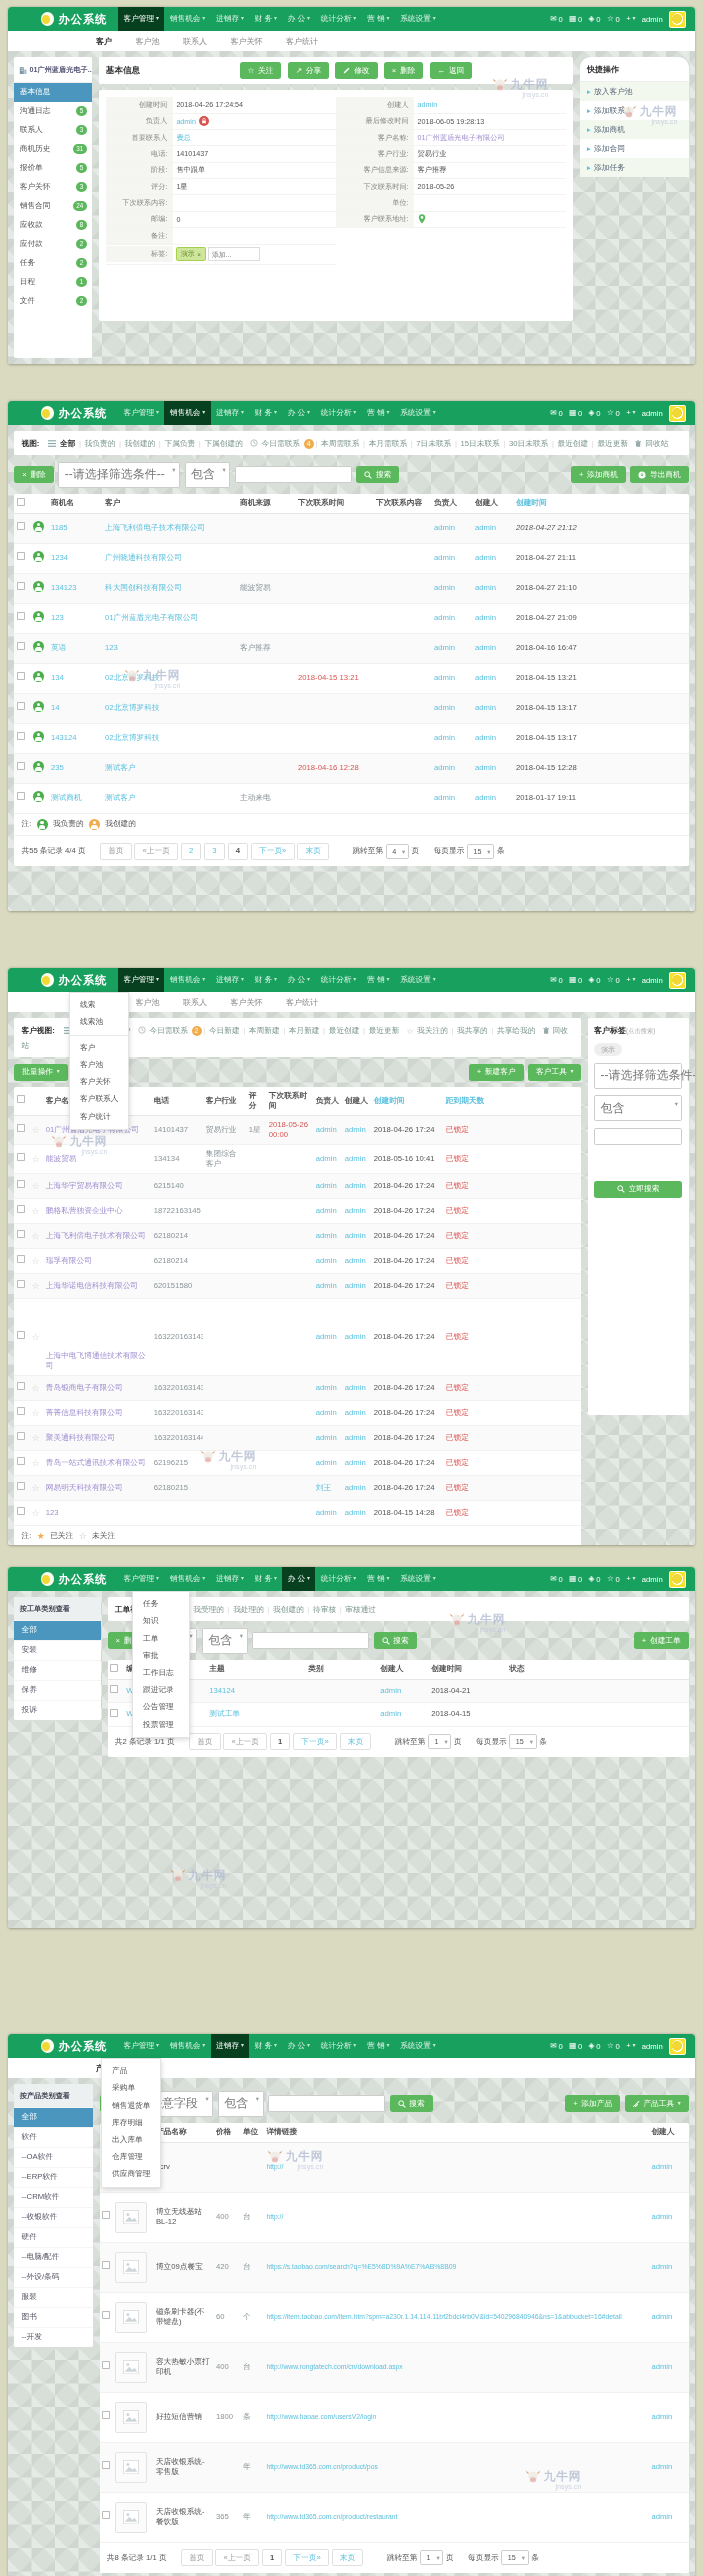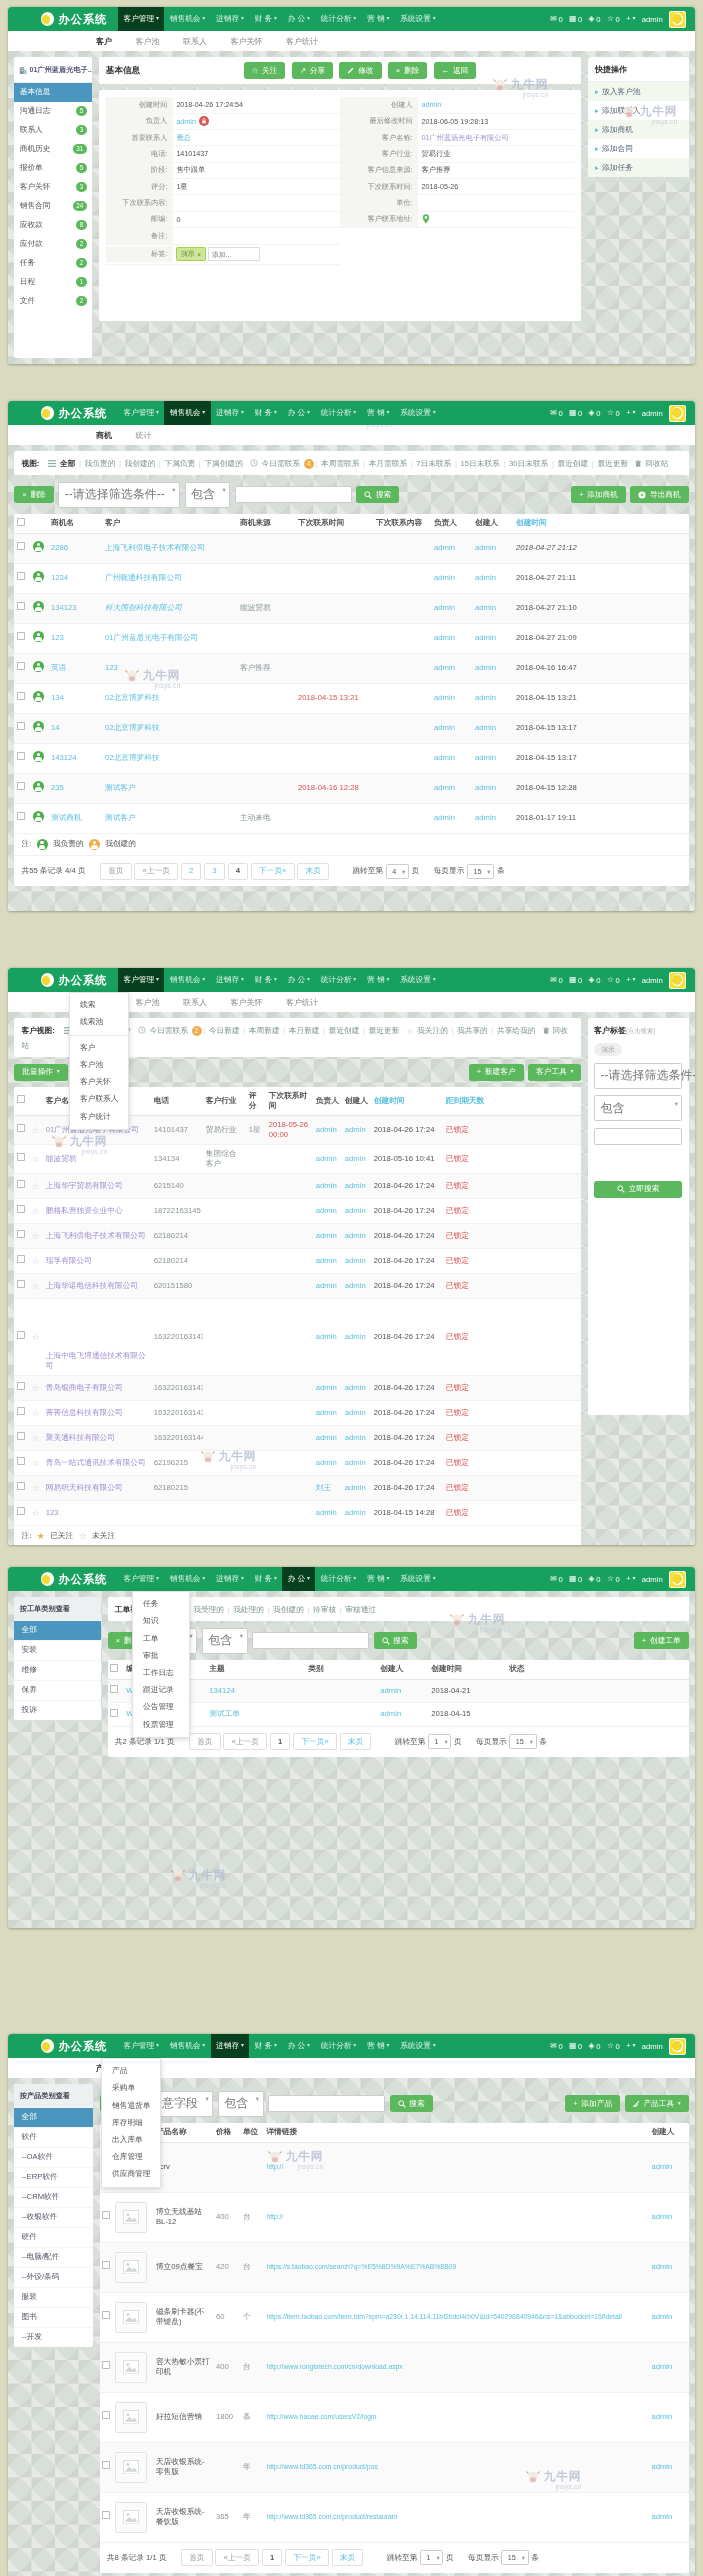--- a/index.html
+++ b/index.html
@@ -84,21 +84,21 @@
 .actions{display:flex;gap:6.3px;margin:0 auto}
 .infocard{background:#fff;border-radius:1.8px;margin-top:6.3px;padding:7.2px 7.2px 56px;display:flex}
 .info-col{flex:1;min-width:0}
 .irow{display:flex;border-bottom:0.9px solid #f3f3f1;min-height:16px;align-items:center}
 .ilabel{width:67px;flex:none;text-align:right;padding:2.7px 5.4px 2.7px 1.8px;font-size:7.2px;color:#888;background:#f5f5f2;white-space:nowrap}
 .info-col.r .ilabel{width:78px}
 .ival{flex:1;min-width:0;font-size:7.2px;color:#555;padding:2.7px 3.6px;display:flex;align-items:center;gap:2.7px;white-space:nowrap;overflow:hidden}
 .tag{background:#cde69c;border:0.9px solid #a5d24a;color:#638421;border-radius:1.8px;font-size:6.8px;padding:0.9px 3.6px;display:inline-flex;gap:2.7px;align-items:center;cursor:pointer}
 .tag .x{font-size:6.3px}
 .tag-add{border:0.9px solid #ddd;height:13.5px;width:52px;font-size:6.8px;padding:0 2.7px;color:#999}
-.quick-card{width:101px;background:#fff;border-radius:4px;align-self:flex-start;flex:none}
+.quick-card{width:109px;background:#fff;border-radius:11px;align-self:flex-start;flex:none}
 .quick-title{padding:6.3px 7.2px;font-size:8px;font-weight:bold;color:#333;border-bottom:0.9px solid #eee}
 .quick-item{display:flex;align-items:center;gap:3.6px;padding:4.5px 7.2px;font-size:7.7px;color:#567;cursor:pointer}
 .quick-list .quick-item:nth-child(odd){background:#f3f8ef}
 .qarrow{color:#5bc0de;font-size:7.2px}
 
 .s3-content{display:flex;gap:6.3px;align-items:flex-start}
 .s3-main{flex:1;min-width:0}
 .tagpanel{width:101px;flex:none;background:#fff;border-radius:1.8px;padding:7.2px 6.3px;display:flex;flex-direction:column;gap:6.3px;min-height:397px}
 .tp-title{font-size:8px;font-weight:bold;color:#333}
 .tp-hint{font-size:6.3px;color:#aaa;font-weight:normal}
@@ -502,24 +502,20 @@
           <span>0</span>
         </span>
         <span class="nst">
           <span class="ic ">+</span>
           <span class="ic nav-caret">▾</span>
         </span>
         <span class="nav-user">admin</span>
         <span class="corner-logo"></span>
       </div>
     </div>
-    <div class="subnav">
-      <span class="sn active">商机</span>
-      <span class="sn">统计</span>
-    </div>
     <div class="content">
       <div class="viewbar"><span class="vlabel">视图:</span><span class="ic vic">
           <svg width="8" height="7.2" viewBox="0 0 9 8">
             <rect y="0.2" width="9" height="1.3" fill="#8aa"></rect>
             <rect y="3.3" width="9" height="1.3" fill="#8aa"></rect>
             <rect y="6.4" width="9" height="1.3" fill="#8aa"></rect>
           </svg>
         </span><span class="vlink active">全部</span><span class="vsep">|</span><span class="vlink">我负责的</span><span class="vsep">|</span><span class="vlink">我创建的</span><span class="vsep">|</span><span class="vlink">下属负责</span><span class="vsep">|</span><span class="vlink">下属创建的</span><span class="ic vic">
           <svg width="8" height="8" viewBox="0 0 10 10">
             <circle cx="5" cy="5" r="4" fill="none" stroke="#a9b5b0"></circle>
@@ -576,21 +572,21 @@
             <div class="td" style="flex: 0 0 78px;"><span>下次联系时间</span></div>
             <div class="td" style="flex: 0 0 58px;"><span>下次联系内容</span></div>
             <div class="td" style="flex: 0 0 41px;"><span>负责人</span></div>
             <div class="td" style="flex: 0 0 41px;"><span>创建人</span></div>
             <div class="td" style="flex: 0 0 87px;"><span class="sortable">创建时间</span></div>
           </div>
           <div class="tbody">
             <div class="tr data">
               <div class="td" style="flex: 0 0 16px;"><span class="cb"></span></div>
               <div class="td" style="flex: 0 0 18px;"><span class="person"></span></div>
-              <div class="td" style="flex: 0 0 54px;"><span class="c-link">2286</span></div>
+              <div class="td" style="flex: 0 0 54px;"><span class="c-link">1185</span></div>
               <div class="td" style="flex: 0 0 135px;"><span class="c-link">上海飞利倍电子技术有限公司</span></div>
               <div class="td" style="flex: 0 0 58px;"><span class="c-text"></span></div>
               <div class="td" style="flex: 0 0 78px;"><span class="c-red"></span></div>
               <div class="td" style="flex: 0 0 58px;"><span class="c-text"></span></div>
               <div class="td" style="flex: 0 0 41px;"><span class="c-link">admin</span></div>
               <div class="td" style="flex: 0 0 41px;"><span class="c-link">admin</span></div>
               <div class="td" style="flex: 0 0 87px; font-style: italic;"><span class="c-dark">2018-04-27 21:12</span></div>
             </div>
             <div class="tr data">
               <div class="td" style="flex: 0 0 16px;"><span class="cb"></span></div>
@@ -601,21 +597,21 @@
               <div class="td" style="flex: 0 0 78px;"><span class="c-red"></span></div>
               <div class="td" style="flex: 0 0 58px;"><span class="c-text"></span></div>
               <div class="td" style="flex: 0 0 41px;"><span class="c-link">admin</span></div>
               <div class="td" style="flex: 0 0 41px;"><span class="c-link">admin</span></div>
               <div class="td" style="flex: 0 0 87px;"><span class="c-dark">2018-04-27 21:11</span></div>
             </div>
             <div class="tr data">
               <div class="td" style="flex: 0 0 16px;"><span class="cb"></span></div>
               <div class="td" style="flex: 0 0 18px;"><span class="person"></span></div>
               <div class="td" style="flex: 0 0 54px;"><span class="c-link">134123</span></div>
-              <div class="td" style="flex: 0 0 135px; font-style: italic;"><span class="c-link">科大国创科技有限公司</span></div>
+              <div class="td" style="flex: 0 0 135px;"><span class="c-link">科大国创科技有限公司</span></div>
               <div class="td" style="flex: 0 0 58px;"><span class="c-text">能波贸易</span></div>
               <div class="td" style="flex: 0 0 78px;"><span class="c-red"></span></div>
               <div class="td" style="flex: 0 0 58px;"><span class="c-text"></span></div>
               <div class="td" style="flex: 0 0 41px;"><span class="c-link">admin</span></div>
               <div class="td" style="flex: 0 0 41px;"><span class="c-link">admin</span></div>
               <div class="td" style="flex: 0 0 87px;"><span class="c-dark">2018-04-27 21:10</span></div>
             </div>
             <div class="tr data">
               <div class="td" style="flex: 0 0 16px;"><span class="cb"></span></div>
               <div class="td" style="flex: 0 0 18px;"><span class="person"></span></div>

